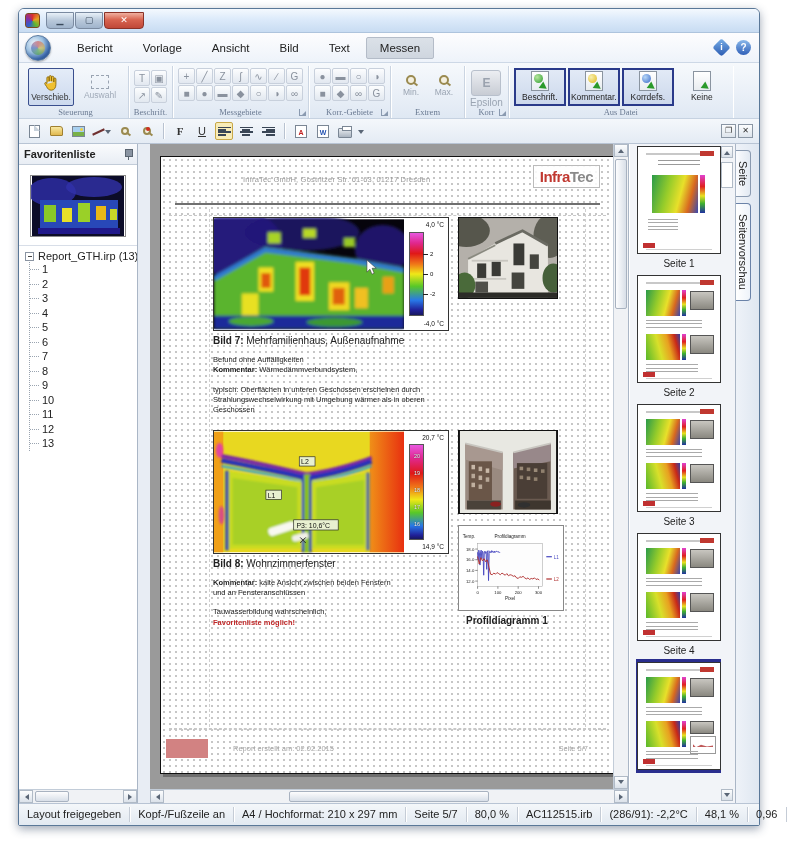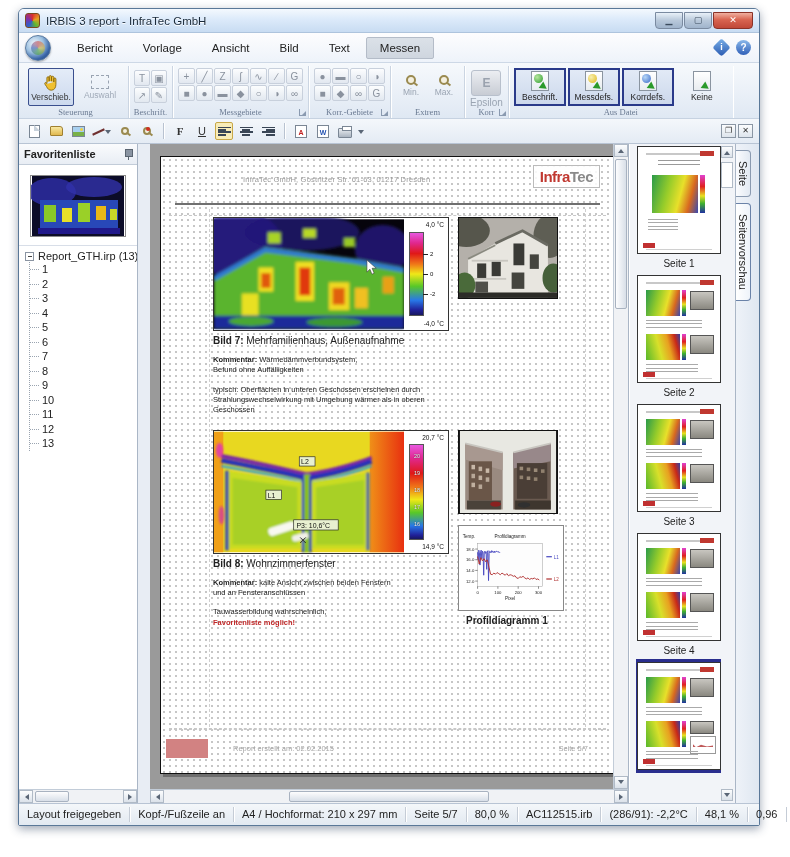--- a/index.html
+++ b/index.html
@@ -239,21 +239,20 @@
   .mag.small { width:8px; height:8px; }
   .mag.plus::before { content:""; position:absolute; right:-1px; top:-2px; width:4px; height:4px; border-radius:50%; background:#d03020; }
 </style>
 </head>
 <body>
 
 <div class="app">
 
   <div class="titlebar">
     <span class="app-icon"></span>
-    <span class="title-text">IRBIS 3 report - InfraTec GmbH</span>
     <span class="winbtns">
       <span class="winbtn">▁</span>
       <span class="winbtn">▢</span>
       <span class="winbtn close">✕</span>
     </span>
   </div>
 
   <div class="menubar">
     <span class="applogo"></span>
     <span style="display:flex;gap:2px;">
@@ -376,21 +375,21 @@
     <div class="rgroup" style="border-right:none;">
       <div style="display:flex;gap:2px;">
 
           <div class="fbtn sel">
             <span class="fdoc green"></span>
             <span>Beschrift.</span>
           </div>
 
           <div class="fbtn sel">
             <span class="fdoc yellow"></span>
-            <span>Messdefs.</span>
+            <span>Kommentar.</span>
           </div>
 
           <div class="fbtn sel">
             <span class="fdoc blue"></span>
             <span>Korrdefs.</span>
           </div>
 
           <div class="fbtn">
             <span class="fdoc none"></span>
             <span>Keine</span>
@@ -593,22 +592,22 @@
                   <rect x="14" y="46" width="40" height="2" fill="#c8c6c0"></rect>
                   <ellipse cx="6" cy="74" rx="12" ry="14" fill="#4a6a3a"></ellipse>
                   <ellipse cx="104" cy="66" rx="12" ry="16" fill="#46603a"></ellipse>
                   <rect x="0" y="82" width="108" height="6" fill="#2c2c28"></rect>
                 </svg>
               </div>
               <div class="caption">
                 <b>Bild 7:</b><span> Mehrfamilienhaus, Außenaufnahme</span>
               </div>
               <div class="cblock">
+                <div>Befund ohne Auffälligkeiten</div>
                 <div><b>Kommentar:</b><span> Wärmedämmverbundsystem,</span></div>
-                <div>Befund ohne Auffälligkeiten</div>
               </div>
               <div class="cblock">
                 <div>typisch: Oberflächen in unteren Geschossen erscheinen durch</div>
                 <div>Strahlungswechselwirkung mit Umgebung wärmer als in oberen</div>
                 <div>Geschossen</div>
               </div>
 
               <div class="imgrow" style="margin-top:14px;">
                 <div>
                   <div class="thermalbox">

